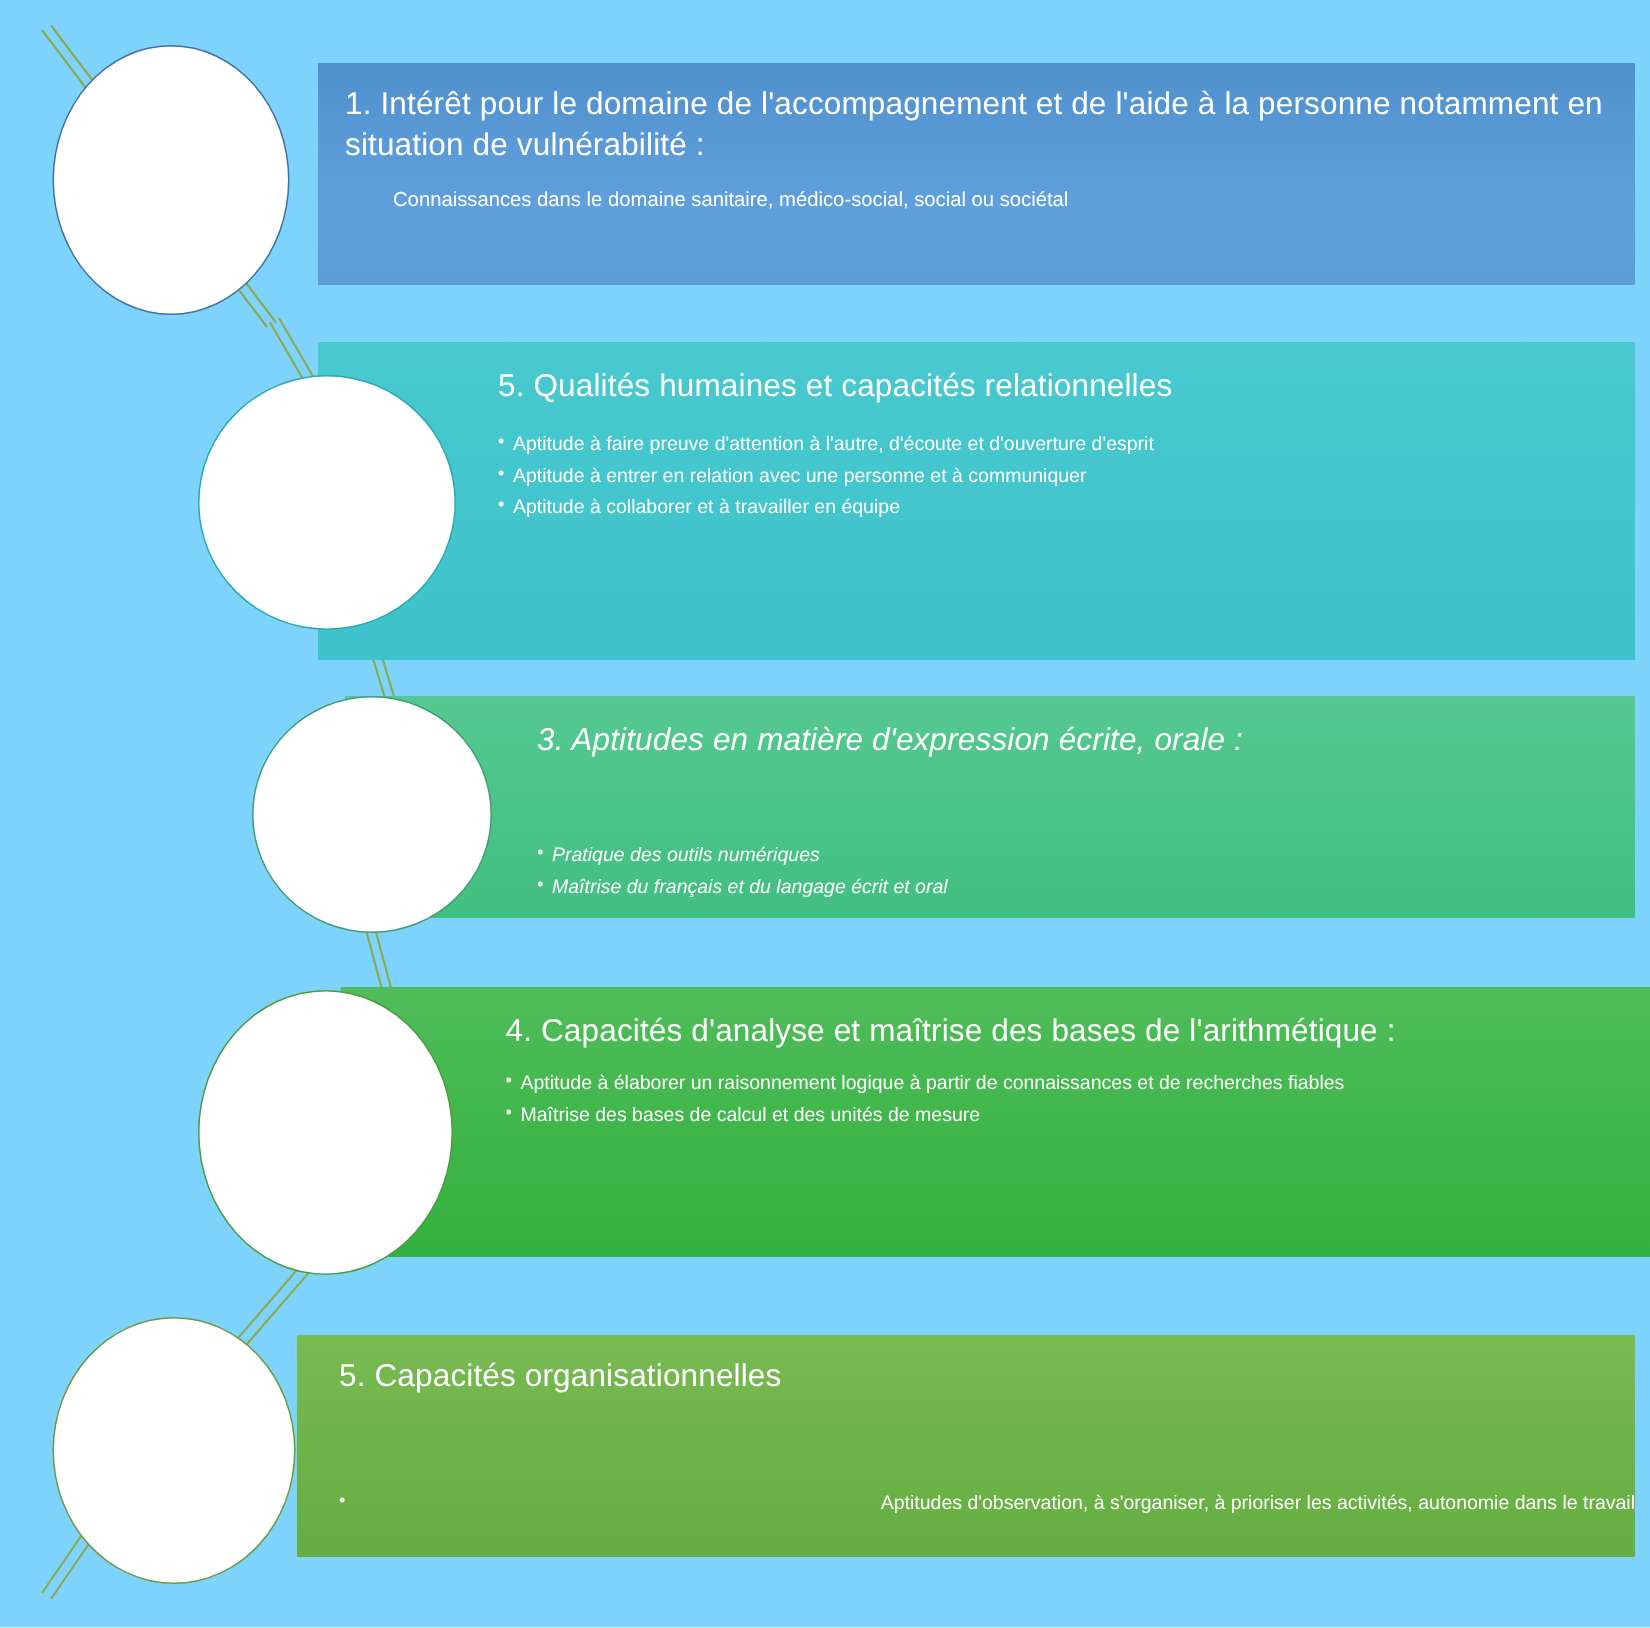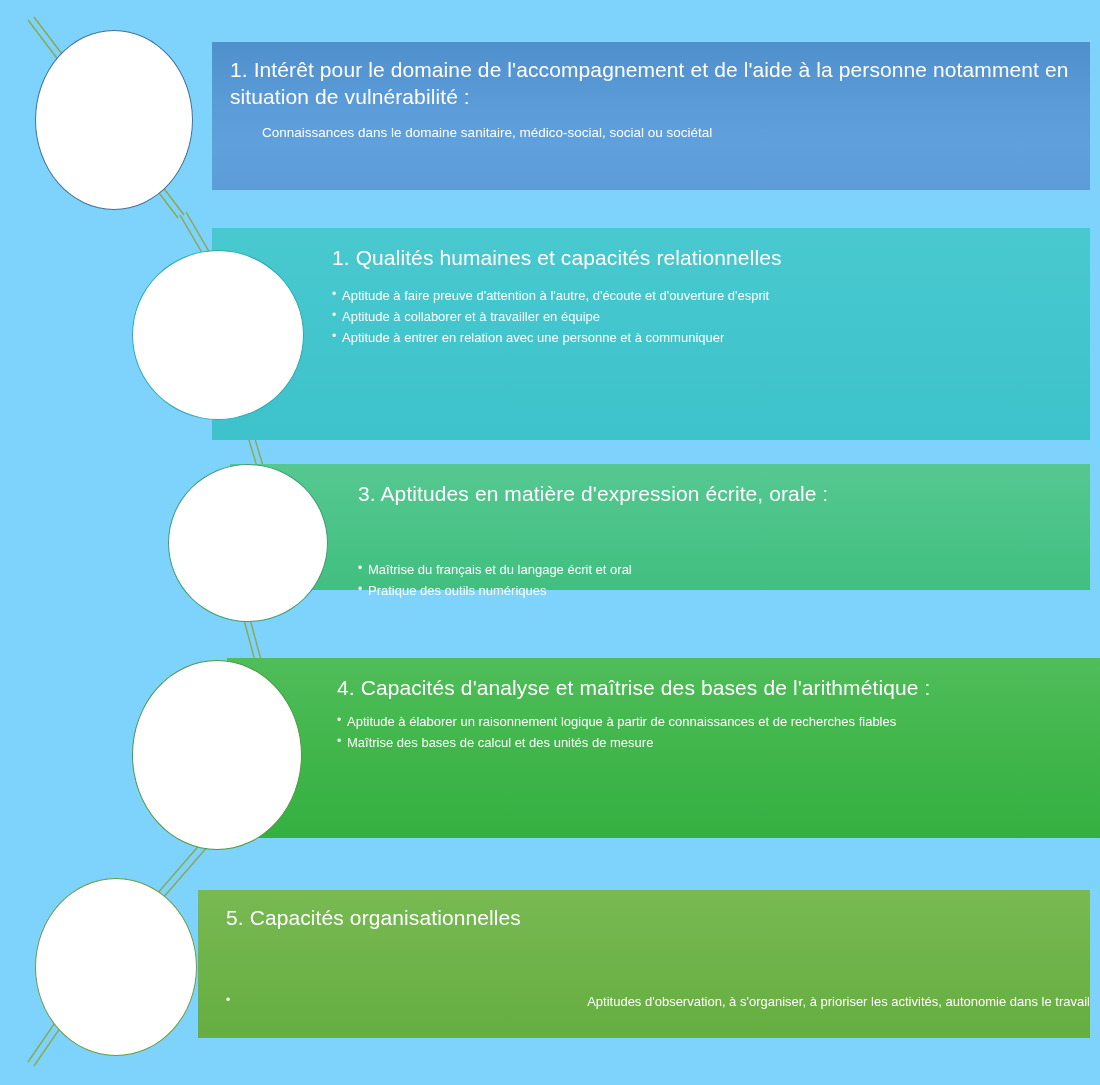--- a/index.html
+++ b/index.html
@@ -79,22 +79,22 @@
     background: #ffffff;
     box-sizing: border-box;
     z-index: 3;
   }
 
   
   #band-1 { left: 212px; top: 42px;  width: 878px; height: 148px; padding: 14px 0 0 18px;
             background: linear-gradient(180deg,#4E8FCC 0%,#5a9ad7 38%,#5fa0dd 70%,#5d9cd8 100%); }
   #band-2 { left: 212px; top: 228px; width: 878px; height: 212px; padding: 16px 0 0 120px;
             background: linear-gradient(180deg,#49c9cf 0%,#43c6cd 40%,#3ec2cb 100%); }
-  #band-3 { left: 230px; top: 464px; width: 860px; height: 126px; padding: 16px 0 12px 128px;
-            background: linear-gradient(180deg,#55c891 0%,#4cc489 45%,#41bf80 100%); }
+  #band-3 { left: 230px; top: 464px; width: 860px; height: 148px; padding: 16px 0 12px 128px;
+            background: linear-gradient(180deg,#55c891 0%,#4cc489 45%,#41bf80 100%); font-style: italic; }
   #band-4 { left: 227px; top: 658px; width: 876px; height: 180px; padding: 16px 0 0 110px;
             background: linear-gradient(180deg,#50bd5a 0%,#42b74c 45%,#34b040 100%); }
   #band-5 { left: 198px; top: 890px; width: 892px; height: 148px; padding: 14px 0 0 28px;
             background: linear-gradient(180deg,#79ba52 0%,#6fb44a 45%,#66ae41 100%); }
 
   #circle-1 { left: 35px;  top: 30px;  width: 158px; height: 180px; border: 1.3px solid #41719c; }
   #circle-2 { left: 132px; top: 250px; width: 172px; height: 170px; border: 1.3px solid #2aa8ae; }
   #circle-3 { left: 168px; top: 464px; width: 160px; height: 158px; border: 1.3px solid #3f9e71; }
   #circle-4 { left: 132px; top: 660px; width: 170px; height: 190px; border: 1.3px solid #4c9a3f; }
   #circle-5 { left: 35px;  top: 878px; width: 162px; height: 178px; border: 1.3px solid #6a9c3e; }
@@ -131,33 +131,33 @@
       <path d="M 102,967 L 34,1066"></path>
     </g>
   </svg>
 
   <div class="band" id="band-1">
     <p class="band-title">1. Intérêt pour le domaine de l'accompagnement et de l'aide à la personne notamment en situation de vulnérabilité :</p>
     <p class="band-sub">Connaissances dans le domaine sanitaire, médico-social, social ou sociétal</p>
   </div>
 
   <div class="band" id="band-2">
-    <p class="band-title">1. Qualités humaines et capacités relationnelles</p>
+    <p class="band-title">5. Qualités humaines et capacités relationnelles</p>
     <ul class="bullets">
       <li>Aptitude à faire preuve d'attention à l'autre, d'écoute et d'ouverture d'esprit</li>
+      <li>Aptitude à entrer en relation avec une personne et à communiquer</li>
       <li>Aptitude à collaborer et à travailler en équipe</li>
-      <li>Aptitude à entrer en relation avec une personne et à communiquer</li>
     </ul>
   </div>
 
   <div class="band" id="band-3">
     <p class="band-title">3. Aptitudes en matière d'expression écrite, orale :</p>
     <ul class="bullets">
+      <li>Pratique des outils numériques</li>
       <li>Maîtrise du français et du langage écrit et oral</li>
-      <li>Pratique des outils numériques</li>
     </ul>
   </div>
 
   <div class="band" id="band-4">
     <p class="band-title">4. Capacités d'analyse et maîtrise des bases de l'arithmétique :</p>
     <ul class="bullets">
       <li>Aptitude à élaborer un raisonnement logique à partir de connaissances et de recherches fiables</li>
       <li>Maîtrise des bases de calcul et des unités de mesure</li>
     </ul>
   </div>

